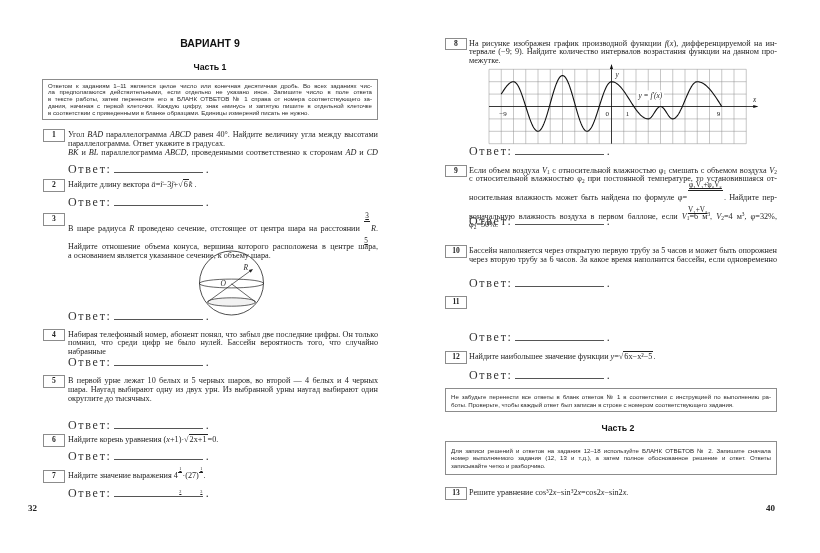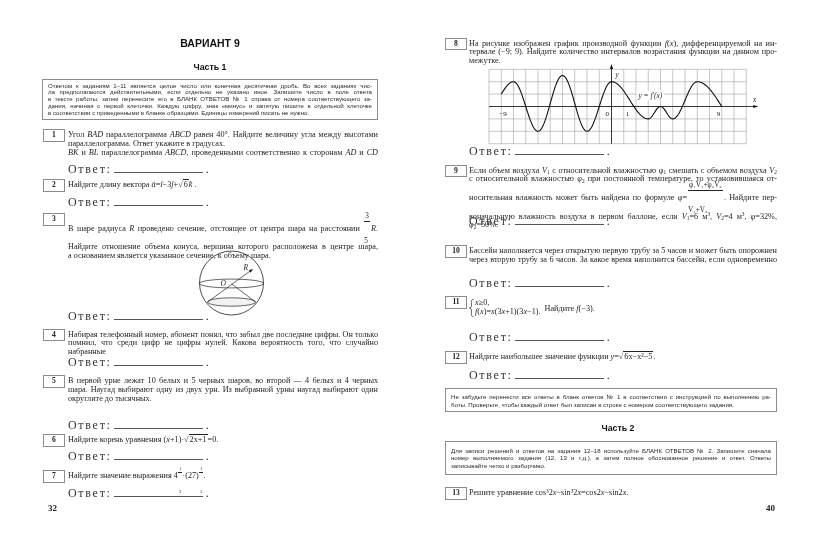--- a/index.html
+++ b/index.html
@@ -23,41 +23,41 @@
   .task{position:absolute;}
   .num{position:absolute;left:0;top:-1.9px;width:20px;height:10.5px;border:1px solid #8c8c8c;font-weight:bold;font-size:7.6px;line-height:10.5px;text-align:center;color:#222;}
   .body{position:absolute;left:25px;font-size:8.2px;color:#1e1e1e;}
   .body .ln{line-height:8.7px;}
   .lcol .body{width:310px;}
   .rcol .body{left:24px;width:308px;}
 
   .mi{font-style:italic;}
   sup,sub{font-size:65%;line-height:0;position:relative;vertical-align:baseline;}
   sup{top:-0.45em;} sub{top:0.28em;}
-  .frac{display:inline-block;vertical-align:middle;text-align:center;line-height:1;margin:-2px 1px;font-size:88%;}
+  .frac{display:inline-block;vertical-align:middle;text-align:center;line-height:1;margin:-2px 1px;font-size:88%;text-decoration:underline;}
   .frac .fn{display:block;border-bottom:0.7px solid #222;padding:0 1px 0.5px 1px;}
   .frac .fd{display:block;padding-top:0.5px;margin-top:16px;}
   .frac.sfrac{font-size:52%;vertical-align:top;margin:-3px 0 0 0.5px;position:relative;top:-2px;}
   .sqrt{white-space:nowrap;}
   .sqrt .rad{border-top:0.7px solid #222;padding:0 1px;}
   .vec{position:relative;display:inline-block;font-style:italic;}
   .vec::after{content:"\2192";position:absolute;left:-0.5px;top:-0.62em;font-size:0.6em;font-style:normal;}
 
   .sys-row{display:flex;align-items:center;margin-top:0.5px;}
   .sys-brace{width:5px;height:18px;margin-right:1px;}
   .sys-lines .ln{line-height:8.8px;white-space:nowrap;}
   .sys-after{margin-left:4px;position:relative;top:1px;}
 
   .answer{position:absolute;font-size:12px;line-height:8.7px;white-space:nowrap;color:#333;}
   .ans-label{letter-spacing:1.7px;}
   .ans-blank{display:inline-block;width:89px;height:6px;border-bottom:0.8px solid #555;margin-left:2px;}
   .ans-end{margin-left:3px;}
 
   .pnum{position:absolute;top:503px;font-size:9px;font-weight:bold;line-height:10px;color:#222;}
-  #pn-left{left:48px;text-align:center;}
+  #pn-left{left:28px;text-align:center;}
   #pn-right{left:766px;}
 
   #sphere-fig{position:absolute;left:195px;top:247px;width:75px;height:74px;}
   #graph-fig{position:absolute;left:480px;top:60px;width:290px;height:92px;}
   .svg-lbl{font-family:"Liberation Serif",serif;font-style:italic;fill:#1e1e1e;}
 </style>
 </head>
 <body>
 
 <div>
@@ -116,21 +116,21 @@
     </svg>
 
     <div class="answer" style="left:68px;top:311.7px">
       <span class="ans-label">Ответ:</span><span class="ans-blank"></span><span class="ans-end">.</span>
     </div>
 
     <div class="task" style="left:43px;top:330.7px">
       <div class="num">4</div>
       <div class="body">
           <div class="ln just">Набирая телефонный номер, абонент понял, что забыл две последние цифры. Он только</div>
-          <div class="ln just">помнил, что среди цифр не цифры нулей. Какова вероятность того, что случайно набранные</div>
+          <div class="ln just">помнил, что среди цифр не было нулей. Бассейн вероятность того, что случайно набранные</div>
         </div>
     </div>
     <div class="answer" style="left:68px;top:358.3px">
       <span class="ans-label">Ответ:</span><span class="ans-blank"></span><span class="ans-end">.</span>
     </div>
 
     <div class="task" style="left:43px;top:377.3px">
       <div class="num">5</div>
       <div class="body">
           <div class="ln just">В первой урне лежат 10 белых и 5 черных шаров, во второй — 4 белых и 4 черных</div>
@@ -247,30 +247,20 @@
           <div class="ln just">через вторую трубу за 6 часов. За какое время наполнится бассейн, если одновременно</div>
         </div>
     </div>
     <div class="answer" style="left:469px;top:279px">
       <span class="ans-label">Ответ:</span><span class="ans-blank"></span><span class="ans-end">.</span>
     </div>
 
     <div class="task" style="left:445px;top:298.3px">
       <div class="num">11</div>
       <div class="body">
-        <div class="sys-row">
-          <svg class="sys-brace" viewBox="0 0 5 18">
-            <path d="M4.5 0.5 C2.4 0.5 2.4 1.6 2.4 3.5 L2.4 7 C2.4 8.3 1.6 9 0.4 9 C1.6 9 2.4 9.7 2.4 11 L2.4 14.5 C2.4 16.4 2.4 17.5 4.5 17.5" fill="none" stroke="#222" stroke-width="0.7"></path>
-          </svg>
-          <div class="sys-lines">
-              <div class="ln"><i class="mi">x</i>≥0,</div>
-              <div class="ln"><i class="mi">f</i>(<i class="mi">x</i>)=<i class="mi">x</i>(3<i class="mi">x</i>+1)(3<i class="mi">x</i>−1).</div>
-            </div>
-          <span class="sys-after">Найдите <i class="mi">f</i>(−3).</span>
-        </div>
       </div>
     </div>
     <div class="answer" style="left:469px;top:333.3px">
       <span class="ans-label">Ответ:</span><span class="ans-blank"></span><span class="ans-end">.</span>
     </div>
 
     <div class="task" style="left:445px;top:353px">
       <div class="num">12</div>
       <div class="body">
           <div class="ln">Найдите наибольшее значение функции <i class="mi">y</i>=<span class="sqrt"><span class="rs">√</span><span class="rad">6x−x²−5</span></span>.</div>

